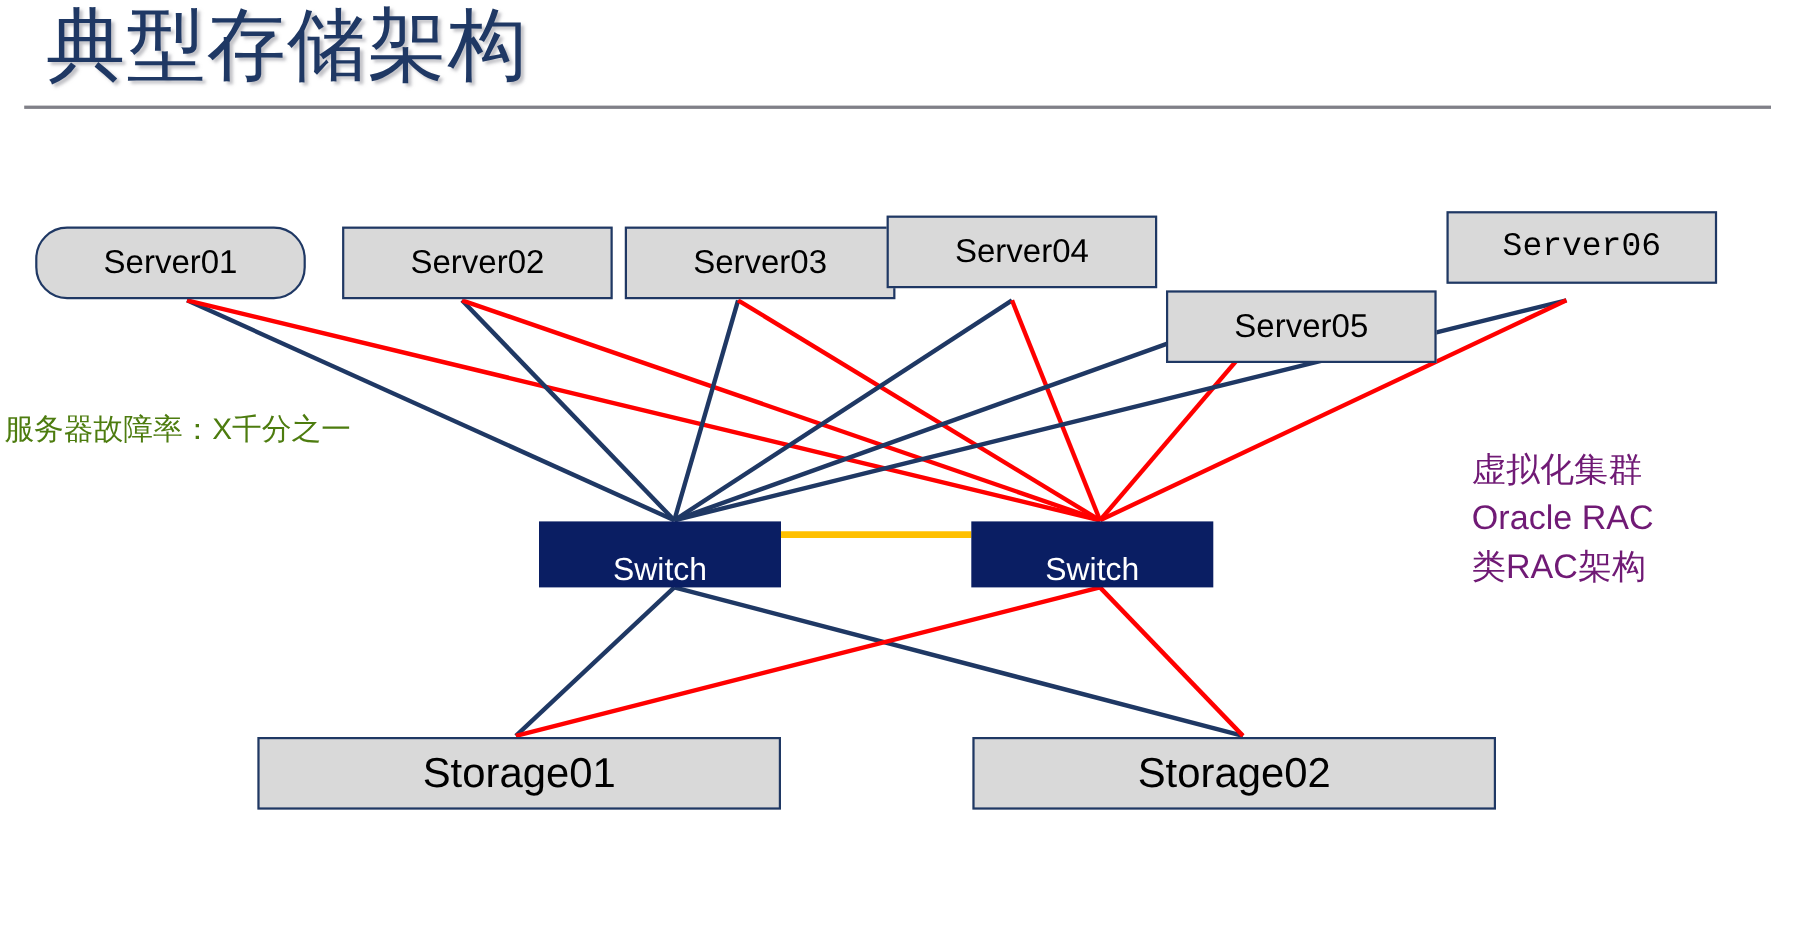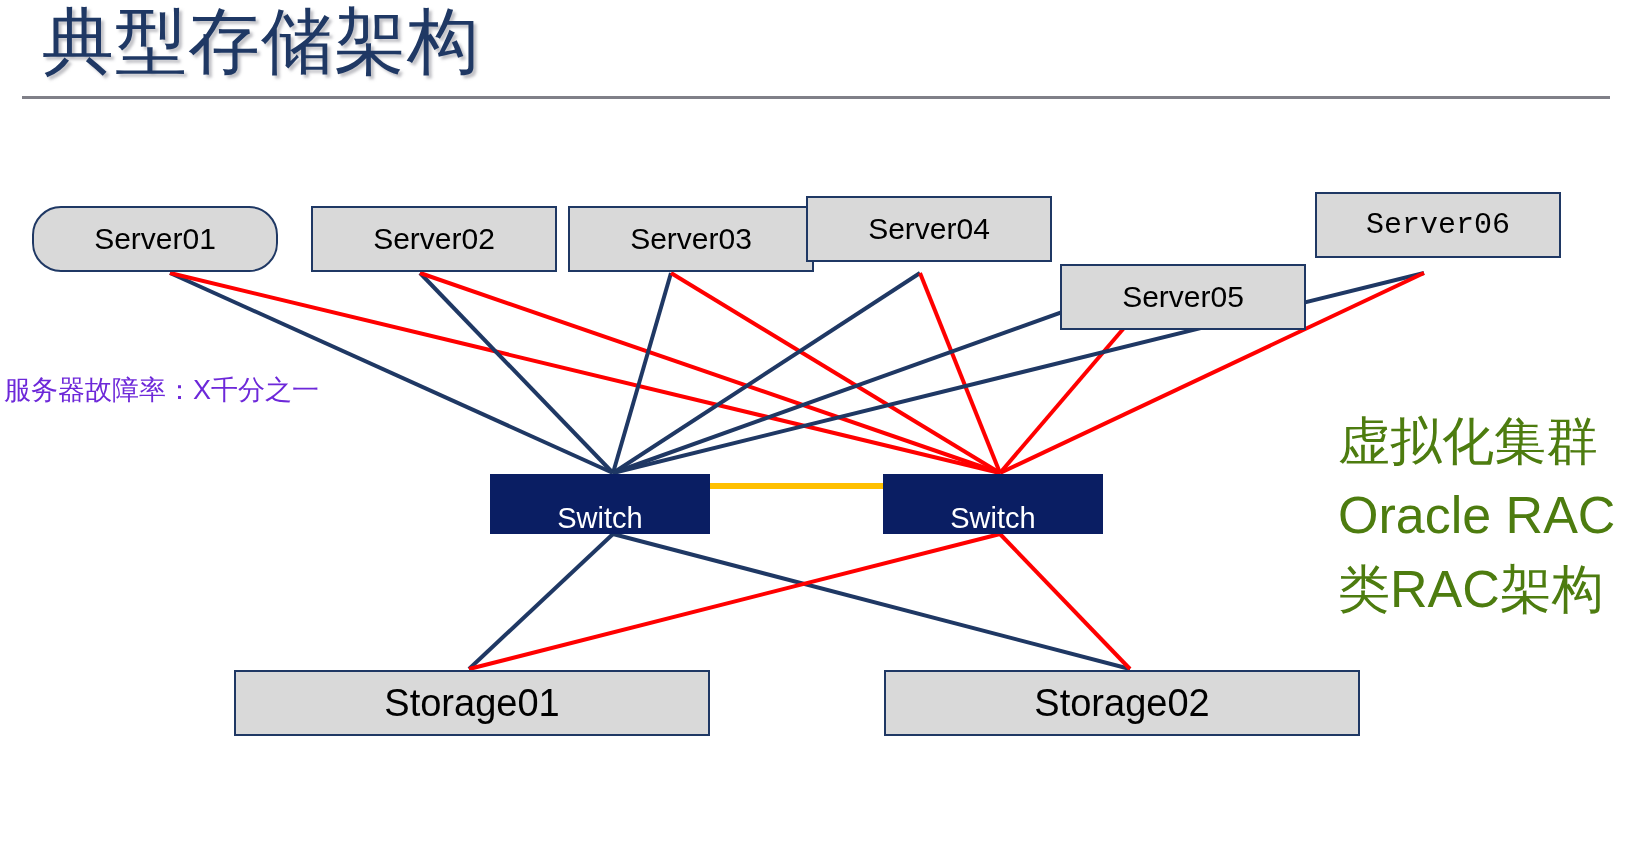--- a/index.html
+++ b/index.html
@@ -79,28 +79,28 @@
     font-size:29px;
     color:#ffffff;
     white-space:nowrap;
     margin-top:28px;
   }
 
   
   .annot{
     position:absolute;
     font-size:27px;
-    color:#6d28d9;
+    color:#4d7c0f;
     white-space:nowrap;
   }
   .side-note{
     position:absolute;
     left:1338px; top:405px;
-    font-size:52px;
-    color:#4d7c0f;
+    font-size:31px;
+    color:#701a75;
     line-height:1.42;
   }
   .side-note div{white-space:nowrap;}
 </style>
 </head>
 <body>
 
 <div id="slide">
 
   <div class="title">典型存储架构</div>

